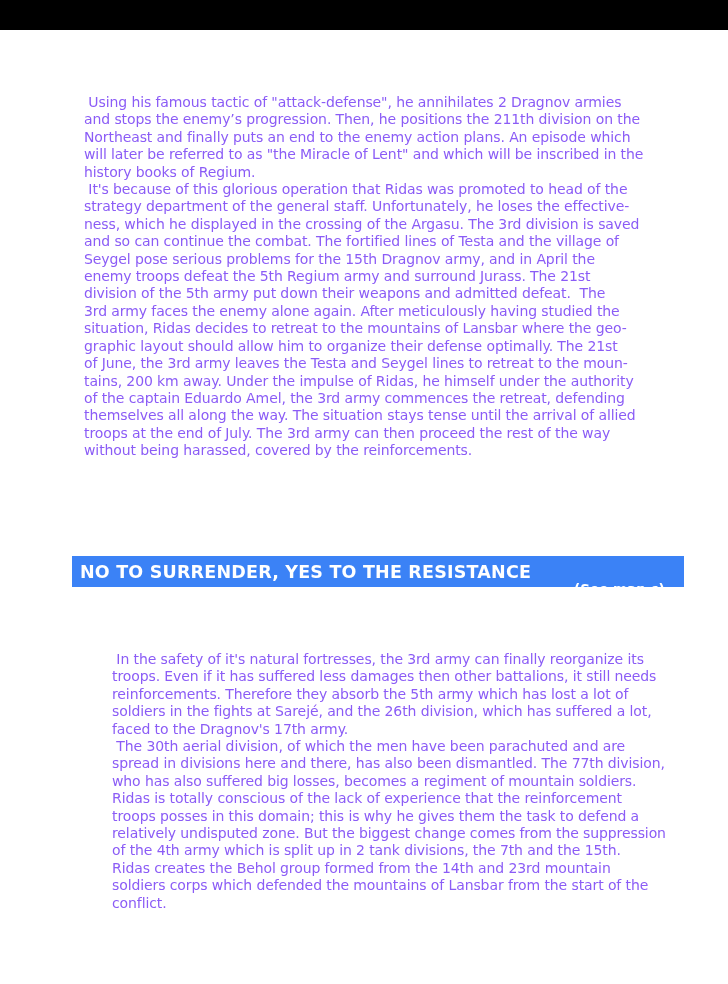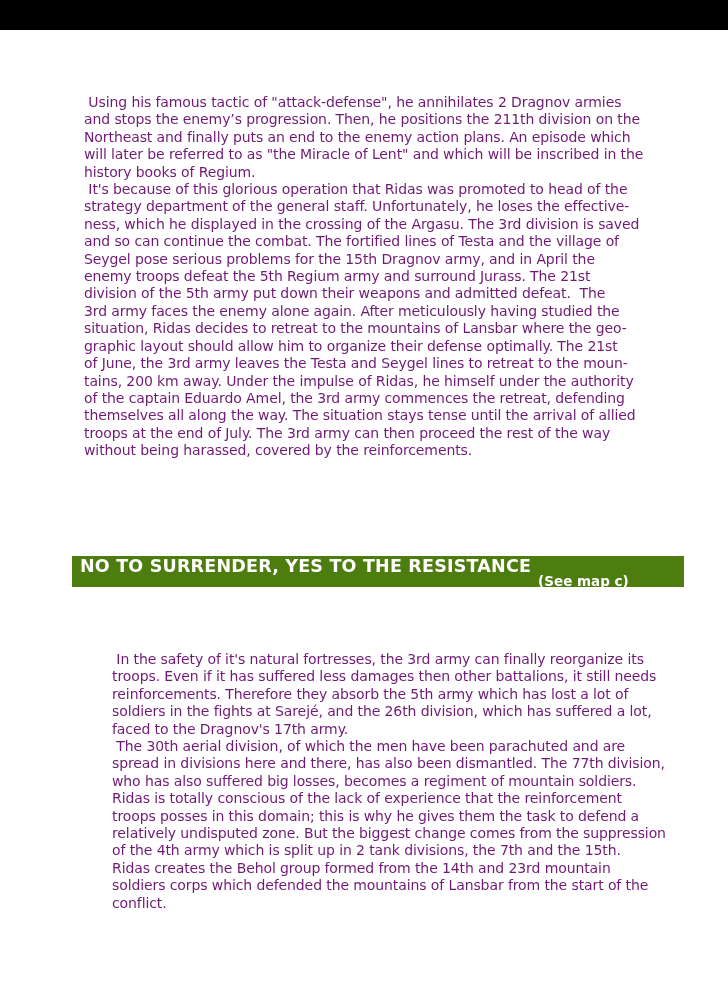--- a/index.html
+++ b/index.html
@@ -19,44 +19,46 @@
     top: 0;
     left: 0;
     width: 728px;
     height: 30px;
     background: #000000;
   }
   .textblock {
     position: absolute;
     left: 84px;
     width: 630px;
-    color: #701a75;
+    color: #8b5cf6;
     font-size: 14px;
     line-height: 17.4px;
     letter-spacing: -0.1px;
   }
   .textblock p {
     margin: 0;
     padding: 0;
     white-space: pre;
   }
   .block1 { top: 94px; }
   .block2 { top: 651px; margin-left: 28px; }
   .banner {
     position: absolute;
     top: 556px;
     left: 72px;
     width: 612px;
     height: 31px;
-    background: #4d7c0f;
+    background: #3b82f6;
     color: #ffffff;
     display: flex;
+    align-items: center;
     padding-left: 8px;
     box-sizing: border-box;
     white-space: pre;
+    gap: 36px;
   }
   .banner .title {
     font-size: 17.5px;
     font-weight: bold;
     letter-spacing: 0.2px;
   }
   .banner .suffix {
     font-size: 13.5px;
     font-weight: bold;
     margin-left: 7px;

